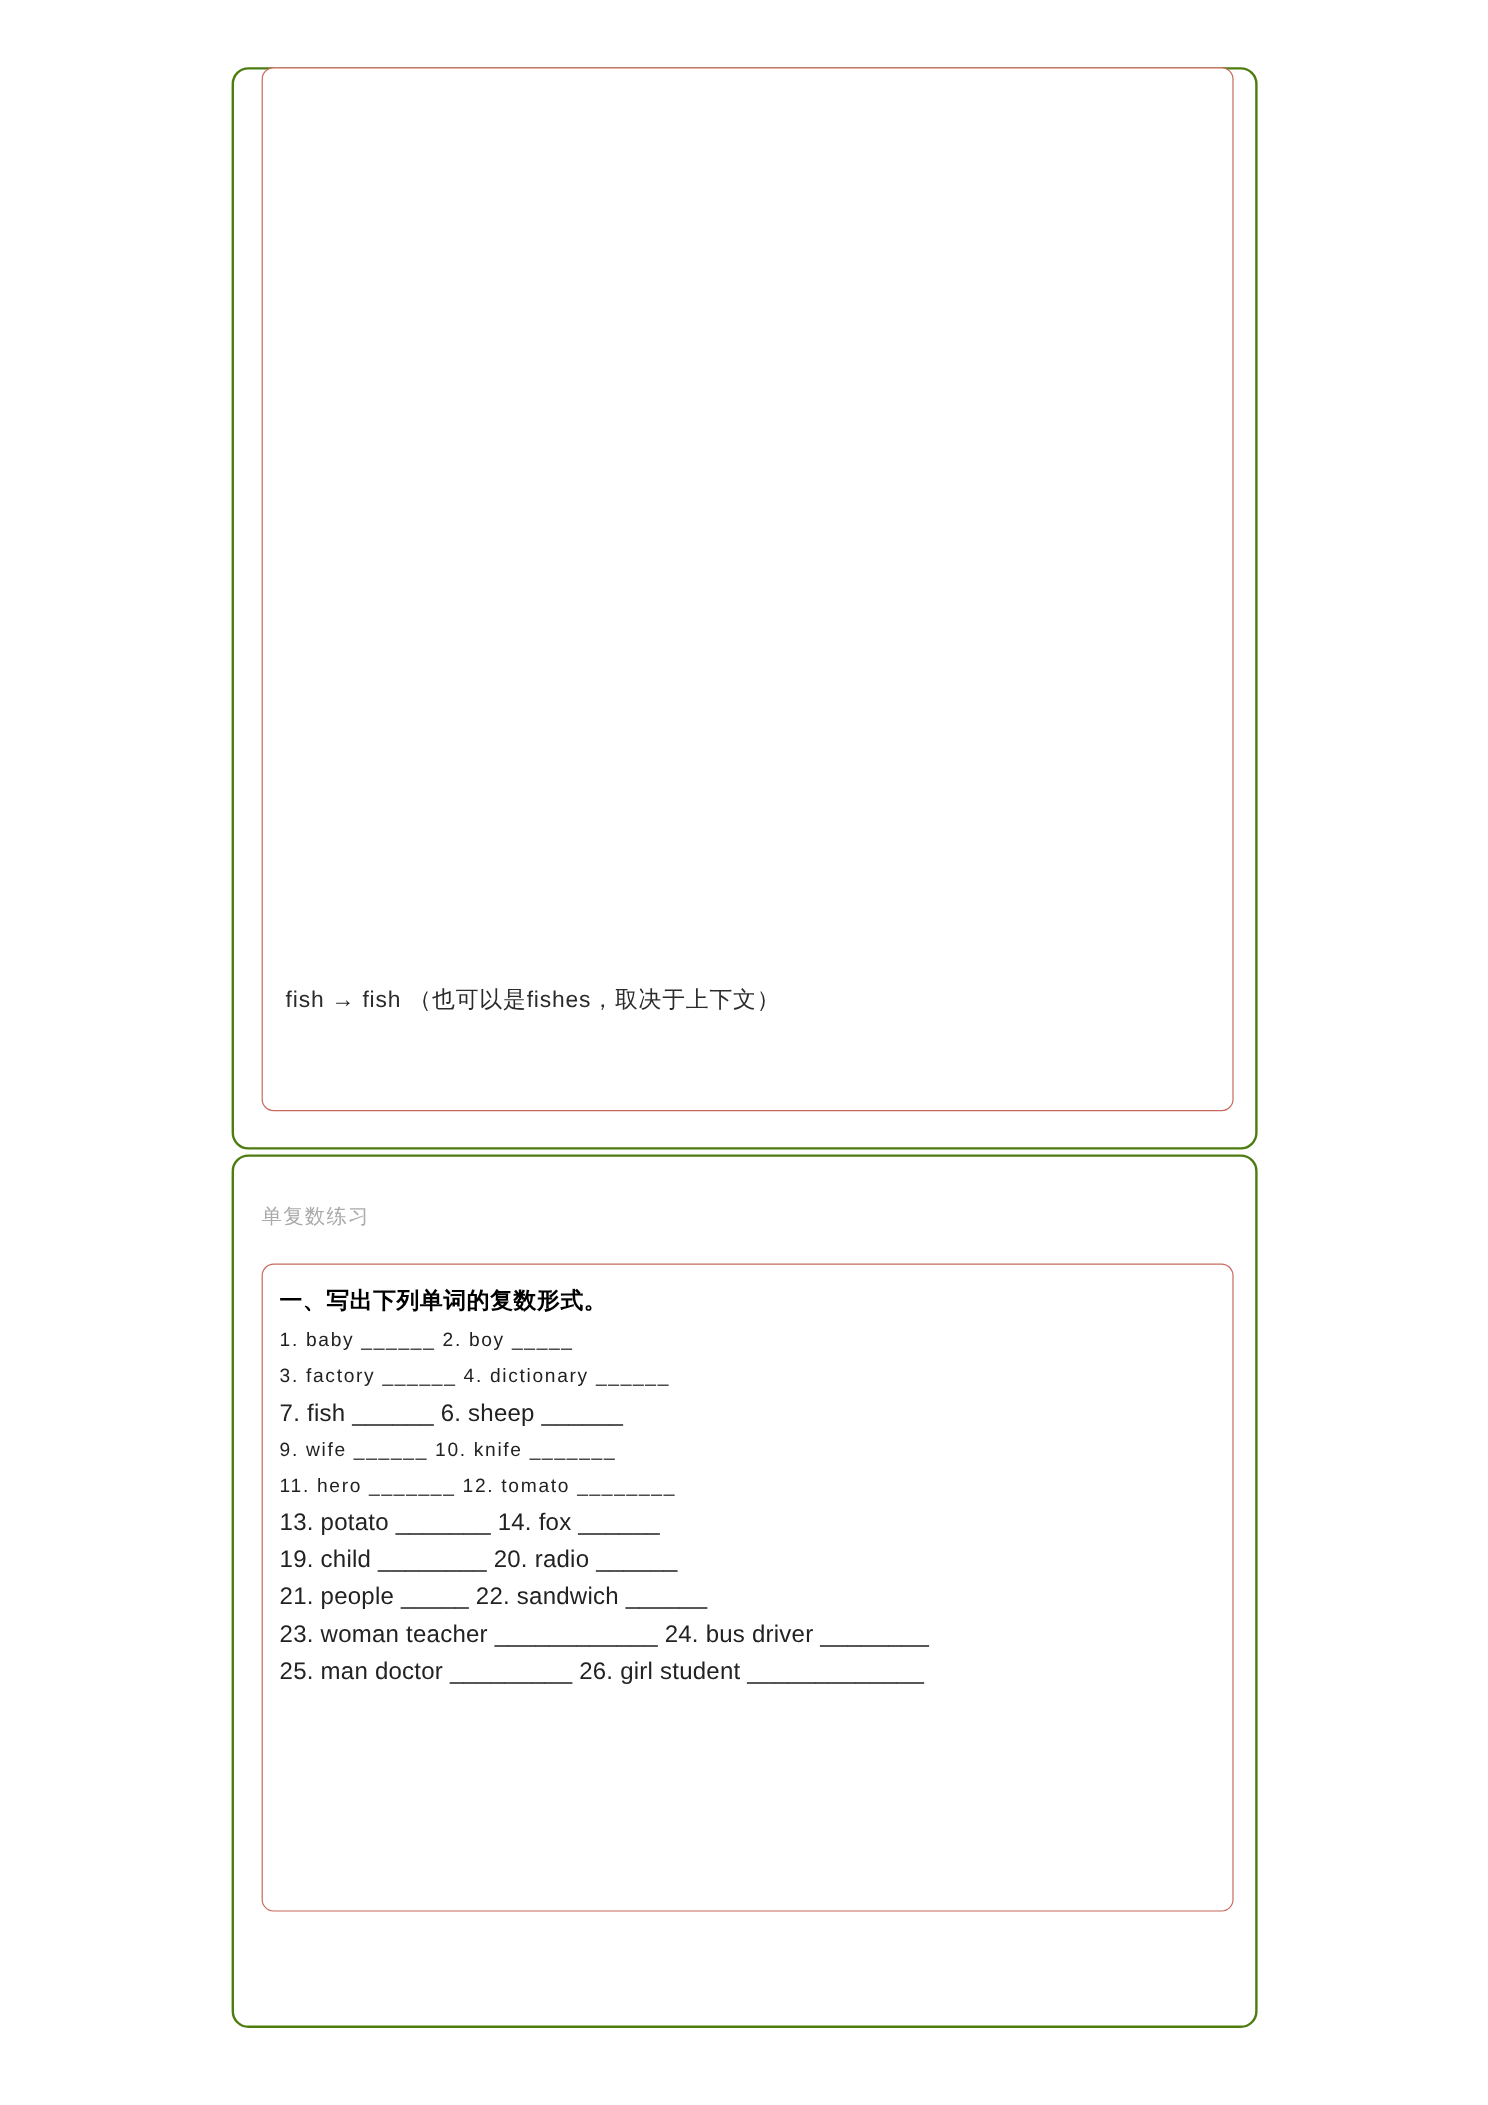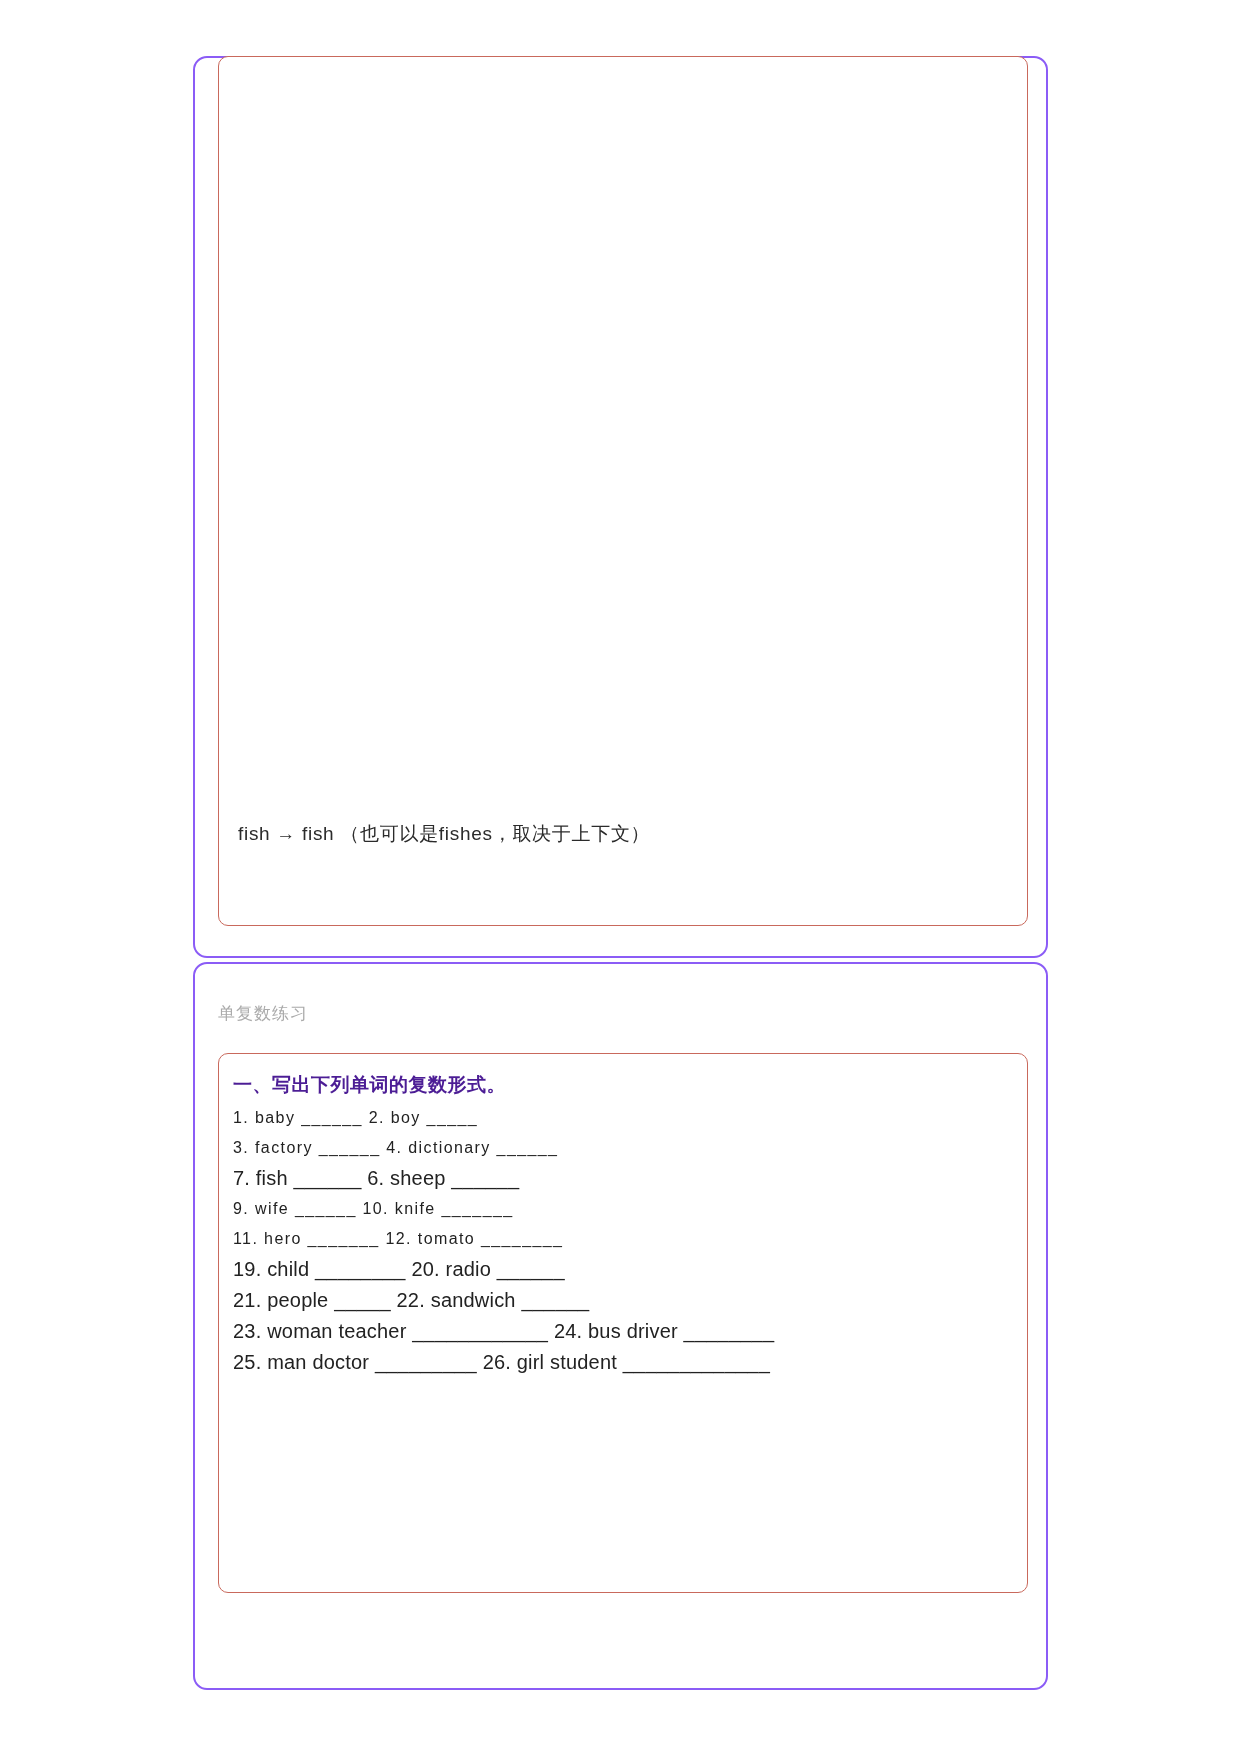--- a/index.html
+++ b/index.html
@@ -20,21 +20,21 @@
     position: absolute;
     left: 0; top: 0;
     width: 1240px;
     height: 1754px;
   }
 
   
   .card {
     position: absolute;
     background: #ffffff;
-    border: 2px solid #8b5cf6;
+    border: 2px solid #4d7c0f;
     border-radius: 14px;
     box-sizing: border-box;
     text-decoration: underline;
   }
   #card-one {
     left: 193px;
     top: 56px;
     width: 855px;
     height: 902px;
   }
@@ -92,21 +92,21 @@
   
   .exercise {
     position: absolute;
     left: 14px;
     top: 16px;
     right: 10px;
   }
   .ex-title {
     font-size: 19px;
     font-weight: bold;
-    color: #4c1d95;
+    color: #000000;
     letter-spacing: 0.5px;
     line-height: 30px;
     margin-bottom: 3px;
     white-space: nowrap;
   }
   .ex-line {
     white-space: nowrap;
     color: #222222;
     line-height: 30px;
   }
@@ -140,20 +140,21 @@
     <div class="inner-box" id="inner-two">
       <div class="exercise">
 
         <div class="ex-title">一、写出下列单词的复数形式。</div>
 
         <div class="ex-line small">1. baby ______    2. boy _____</div>
         <div class="ex-line small">3. factory ______   4. dictionary ______</div>
         <div class="ex-line large">7. fish ______  6. sheep ______</div>
         <div class="ex-line small">9. wife ______ 10. knife _______</div>
         <div class="ex-line small">11. hero _______ 12. tomato ________</div>
+        <div class="ex-line large">13. potato _______   14. fox ______</div>
         <div class="ex-line large">19. child ________  20. radio ______</div>
         <div class="ex-line large">21. people _____  22. sandwich ______</div>
         <div class="ex-line large">23. woman teacher ____________ 24. bus driver ________</div>
         <div class="ex-line large">25.  man doctor _________  26. girl student _____________</div>
 
       </div>
     </div>
   </div>
 
 </div>

